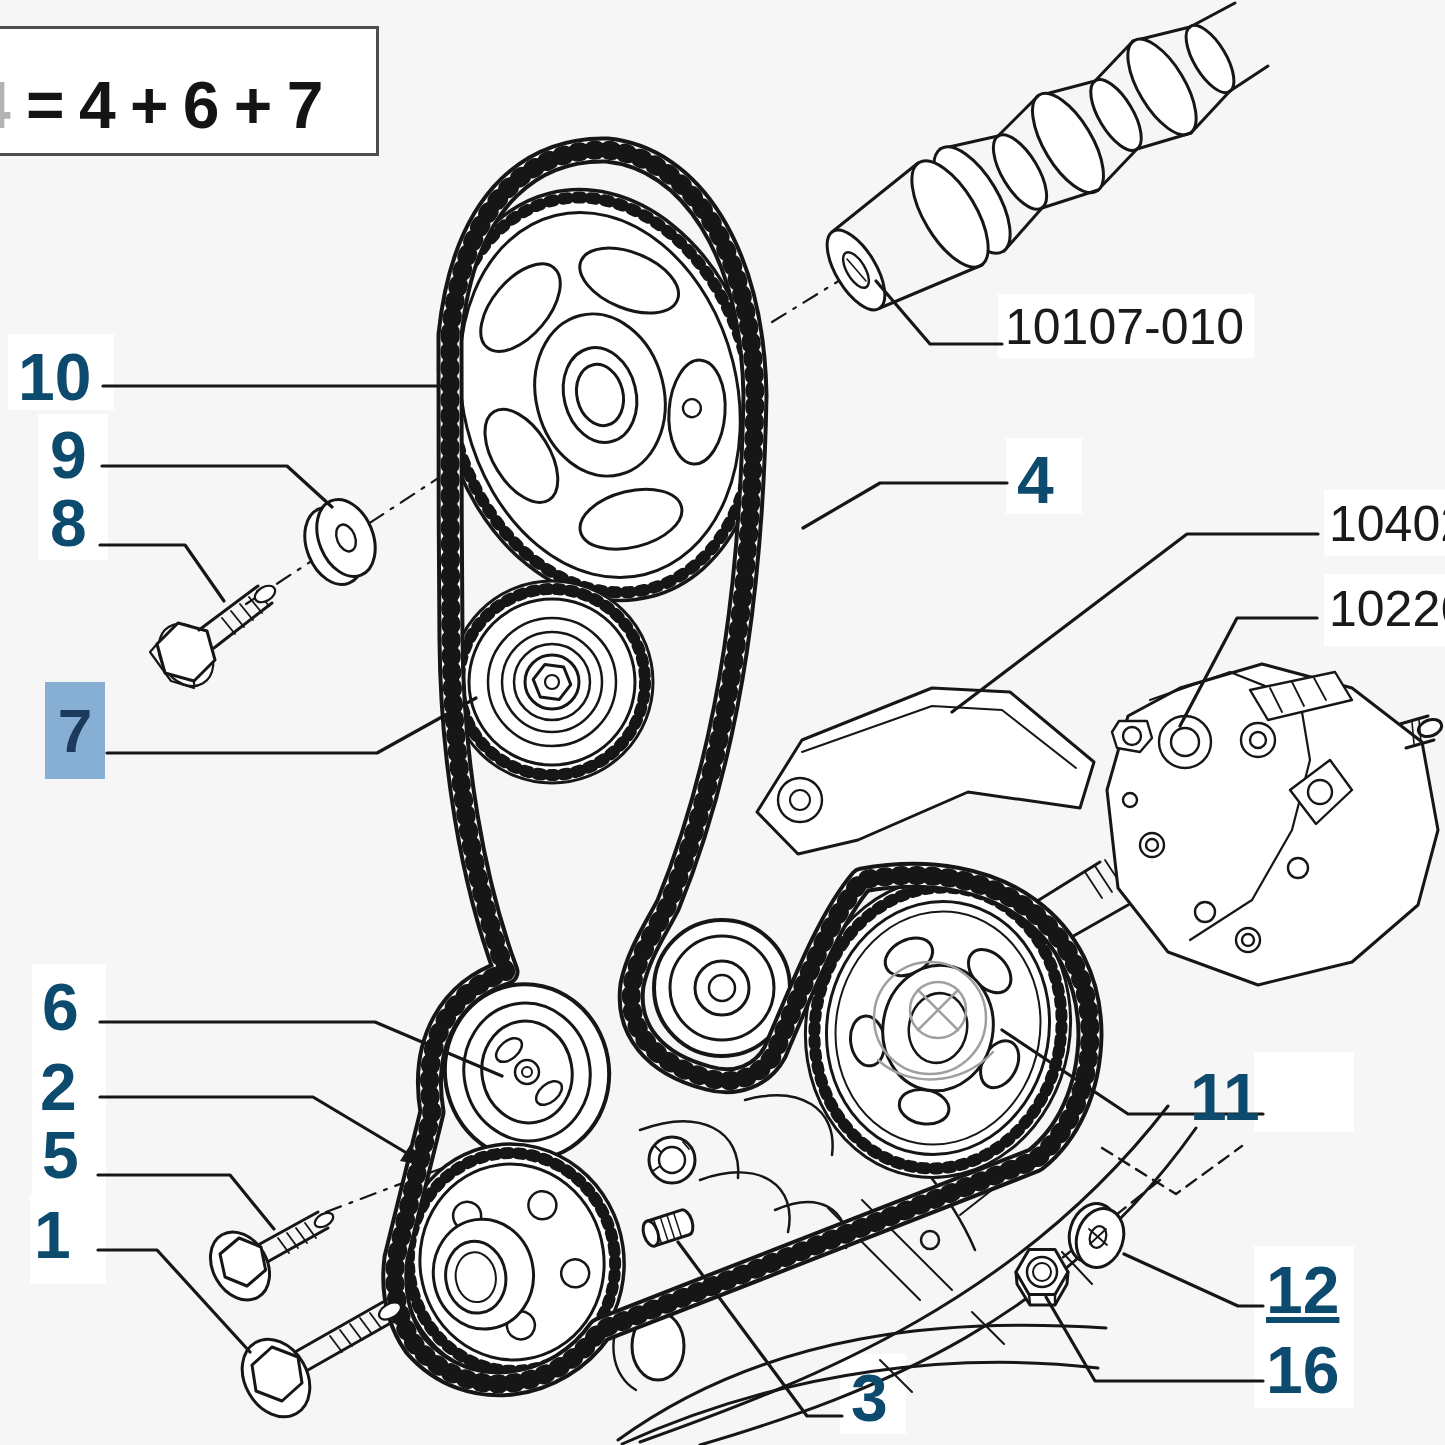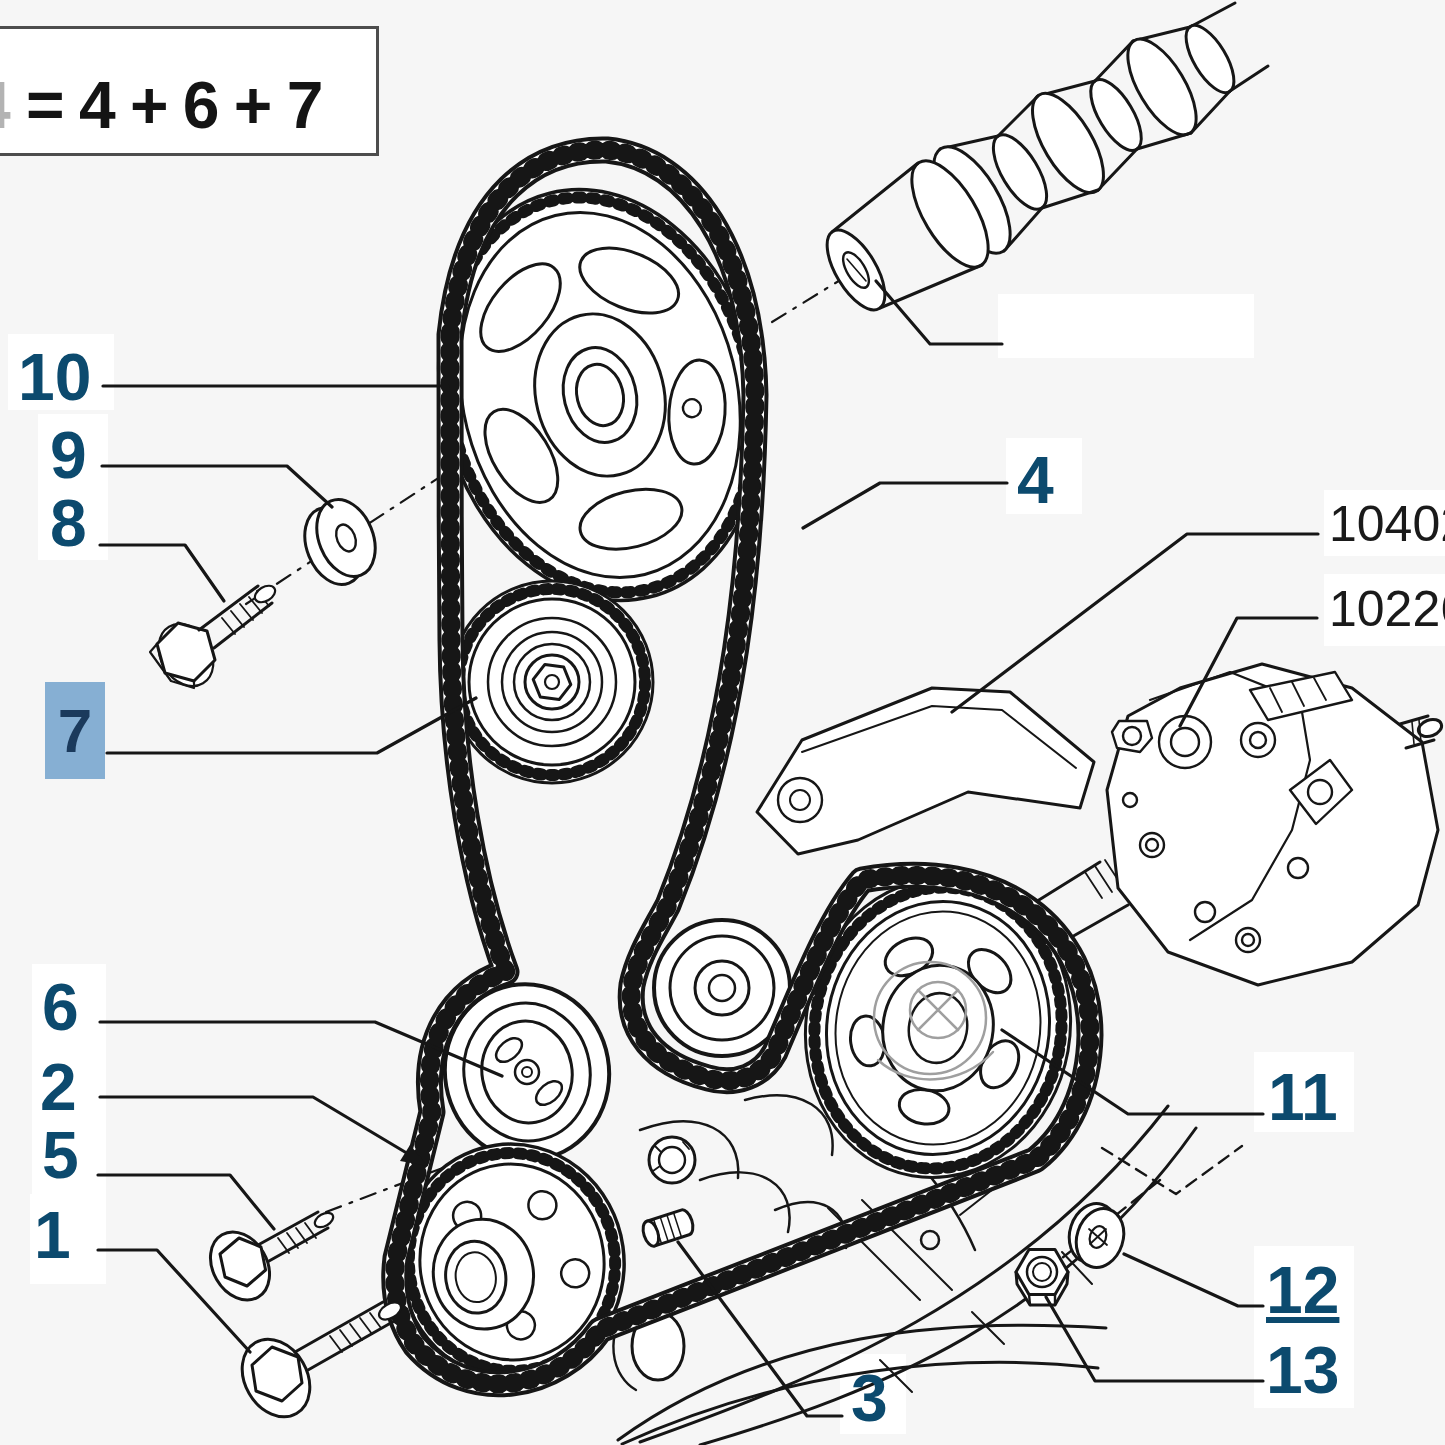--- a/index.html
+++ b/index.html
@@ -19,21 +19,21 @@
   .partnum{position:absolute;font-size:50px;font-weight:400;line-height:50px;color:#1a1a1a;
     z-index:3;white-space:nowrap;}
   #co-10{left:18px;top:344px;}
   #co-9 {left:50px;top:422px;}
   #co-8 {left:50px;top:490px;}
   #co-6 {left:42px;top:974px;}
   #co-2 {left:40px;top:1054px;}
   #co-5 {left:42px;top:1122px;}
   #co-1 {left:34px;top:1202px;}
   #co-4 {left:1017px;top:447px;}
-  #co-11{left:1268px;top:1064px;}
+  #co-11{left:1190px;top:1064px;}
   #co-12{left:1266px;top:1257px;text-decoration:underline;}
   #co-13{left:1266px;top:1337px;}
   #co-3 {left:851px;top:1365px;}
   .badge{position:absolute;left:45px;top:682px;width:60px;height:97px;background:#86afd3;
     z-index:3;display:flex;align-items:center;justify-content:center;}
   .badge span{font-size:62px;font-weight:bold;color:#1b3a5c;line-height:62px;}
   #pn-camshaft{left:1005px;top:302px;}
   #pn-right-top{left:1329px;top:499px;}
   #pn-right-bottom{left:1329px;top:584px;}
 </style>
@@ -339,19 +339,20 @@
 <div class="badge">
   <span>7</span>
 </div>
 <div class="callout" id="co-6">6</div>
 <div class="callout" id="co-2">2</div>
 <div class="callout" id="co-5">5</div>
 <div class="callout" id="co-1">1</div>
 <div class="callout" id="co-4">4</div>
 <div class="callout" id="co-11">11</div>
 <div class="callout" id="co-12">12</div>
-<div class="callout" id="co-13">13</div>
+<div class="callout" id="co-13">16</div>
 <div class="callout" id="co-3">3</div>
 
+<div class="partnum" id="pn-camshaft">10107-010</div>
 <div class="partnum" id="pn-right-top">10402</div>
 <div class="partnum" id="pn-right-bottom">10226</div>
 
 </div>
 
 </body></html>

